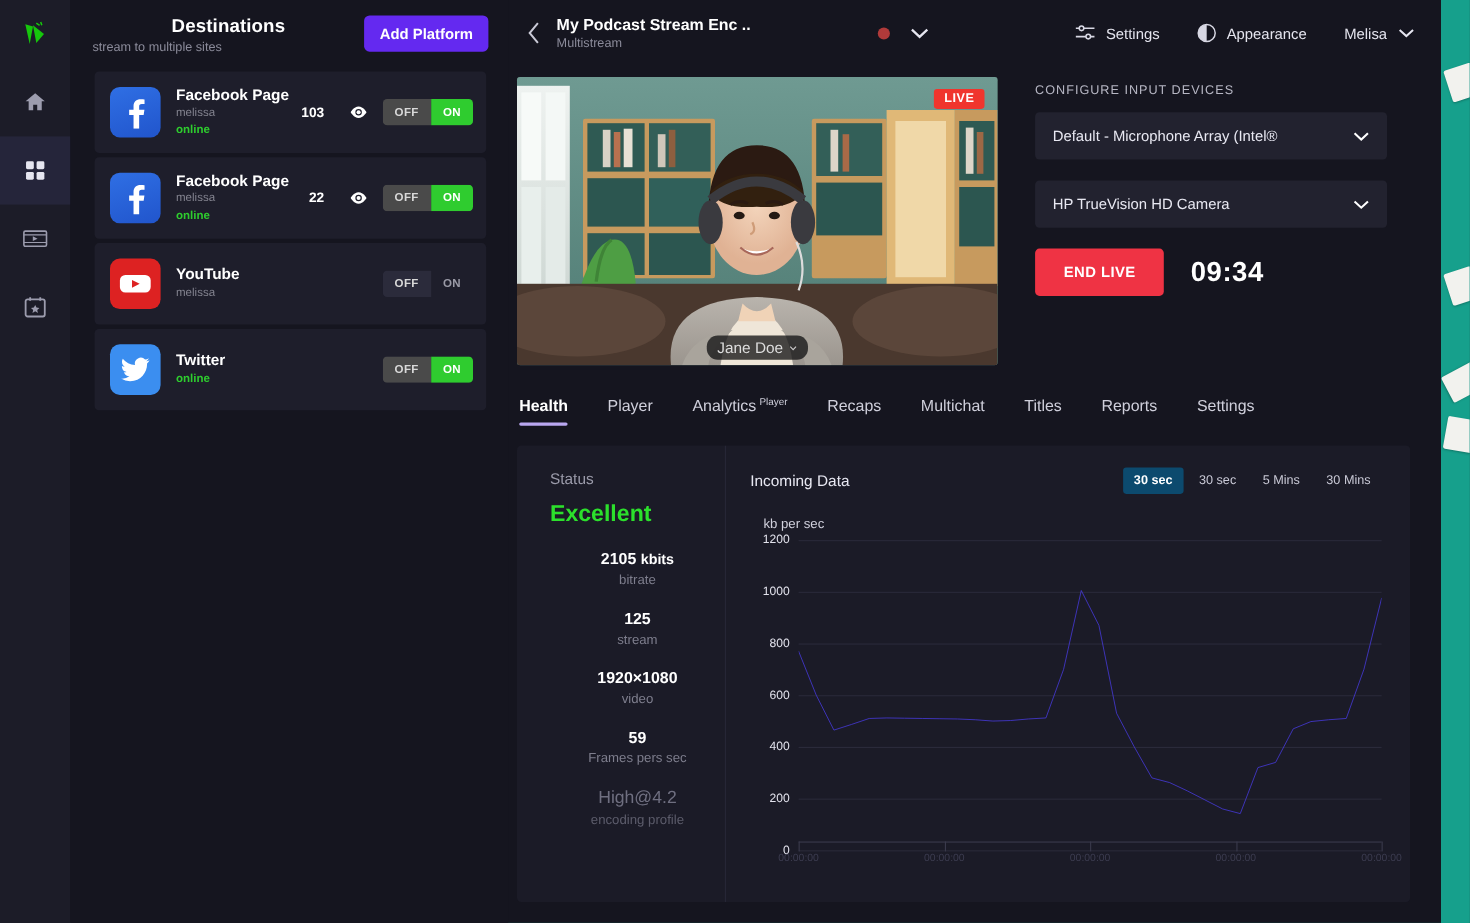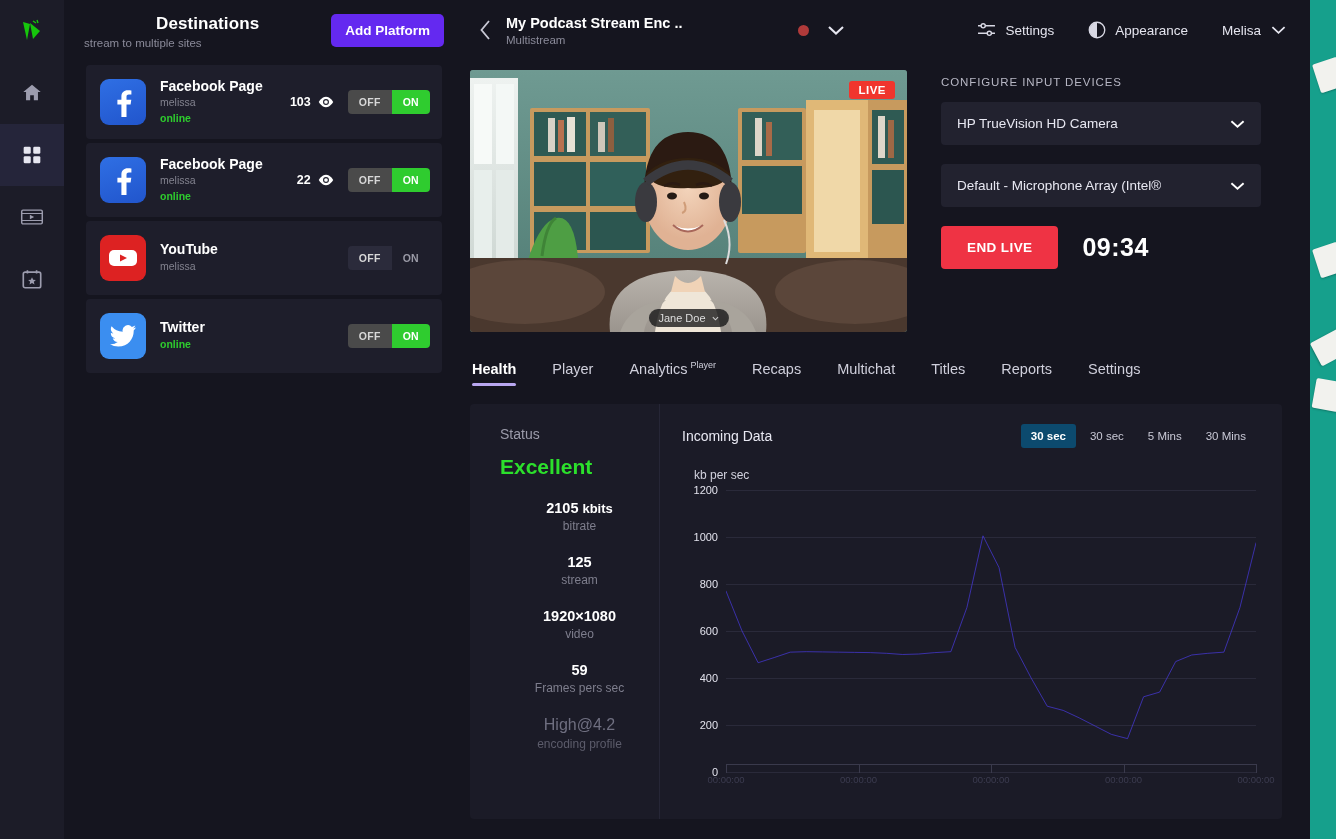--- a/index.html
+++ b/index.html
@@ -68,21 +68,21 @@
   }
   .plat-icon { width:46px; height:46px; border-radius:9px; flex:none; margin-right:14px;
                display:flex; align-items:center; justify-content:center; }
   .plat-icon.fb { background: linear-gradient(160deg,#2f6fe4,#2155cc); }
   .plat-icon.yt { background:#dd2222; }
   .plat-icon.tw { background:#3b8ef0; }
   .plat-info { flex:1; min-width:0; }
   .plat-name { color:#fff; font-size:14px; font-weight:700; line-height:1.25; }
   .plat-user { color:#83838f; font-size:10.5px; line-height:1.5; }
   .plat-status { color:#2ecc2e; font-size:10.5px; font-weight:700; line-height:1.5; }
-  .viewers { display:flex; align-items:center; gap:7px; margin-right:14px; }
+  .viewers { display:flex; align-items:center; gap:23px; margin-right:14px; }
   .viewers .count { color:#fff; font-size:12.5px; font-weight:700; }
   .toggle { display:flex; border-radius:4px; overflow:hidden; flex:none; }
   .toggle .seg { font-size:10.5px; font-weight:700; padding:6px 11px; letter-spacing:.3px;text-align:right; }
   .seg-off-inactive { background:#4a4a4a; color:#d8d8d8; }
   .seg-on-active { background:#2fcc2f; color:#fff; }
   .seg-off-active { background:#2b2b3b; color:#d8d8d8; }
   .seg-on-inactive { background:transparent; color:#9a9aa6; }
 
   
   #main { position:absolute; left:462px; top:0; right:0; height:839px; }
@@ -102,21 +102,21 @@
   #video {
     position:relative; width:437px; height:262px; border-radius:3px; overflow:hidden;
     background:#4c6a63; flex:none;
   }
   .live-badge {
     position:absolute; right:12px; top:11px; background:#f0352d; color:#fff;
     font-size:11.5px; font-weight:700; letter-spacing:.5px; padding:3px 9px; border-radius:3px;
   }
   .name-tag {
     position:absolute; left:50%; transform:translateX(-50%); bottom:5px;
-    background:rgba(20,20,22,.78); color:#ddd; font-size:11px; border-radius:10px;
+    background:rgba(20,20,22,.78); color:#ddd; font-size:14px; border-radius:10px;
     padding:3px 10px; display:flex; align-items:center; gap:6px;
   }
   #inputs { margin-left:34px; flex:1; padding-right:40px; }
   .inputs-label { color:#b7b7c4; font-size:11.5px; letter-spacing:.9px; margin:6px 0 14px; }
   .select {
     background:#22222f; border-radius:4px; height:43px; display:flex; align-items:center;
     padding:0 16px; color:#e8e8f2; font-size:13.5px; margin-bottom:19px; cursor:pointer;
     max-width:320px;
   }
   .select span.val { flex:1; white-space:nowrap; overflow:hidden; }
@@ -447,28 +447,28 @@
           <svg width="7" height="5" viewBox="0 0 8 5" fill="none" stroke="#ccc" stroke-width="1.2">
               <path d="M1 1 L4 4 L7 1"></path>
             </svg>
         </div>
       </div>
 
       <div id="inputs">
         <div class="inputs-label">CONFIGURE INPUT DEVICES</div>
 
         <div class="select">
-          <span class="val">HP TrueVision HD Camera</span>
+          <span class="val">Default - Microphone Array (Intel®</span>
           <svg width="15" height="10" viewBox="0 0 16 10" fill="none" stroke="#fff" stroke-width="2">
               <path d="M1.5 2 L8 8 L14.5 2"></path>
             </svg>
         </div>
 
         <div class="select">
-          <span class="val">Default - Microphone Array (Intel®</span>
+          <span class="val">HP TrueVision HD Camera</span>
           <svg width="15" height="10" viewBox="0 0 16 10" fill="none" stroke="#fff" stroke-width="2">
               <path d="M1.5 2 L8 8 L14.5 2"></path>
             </svg>
         </div>
 
         <div class="end-live-row">
           <button class="end-live">END LIVE</button>
           <div class="timer">09:34</div>
         </div>
       </div>

